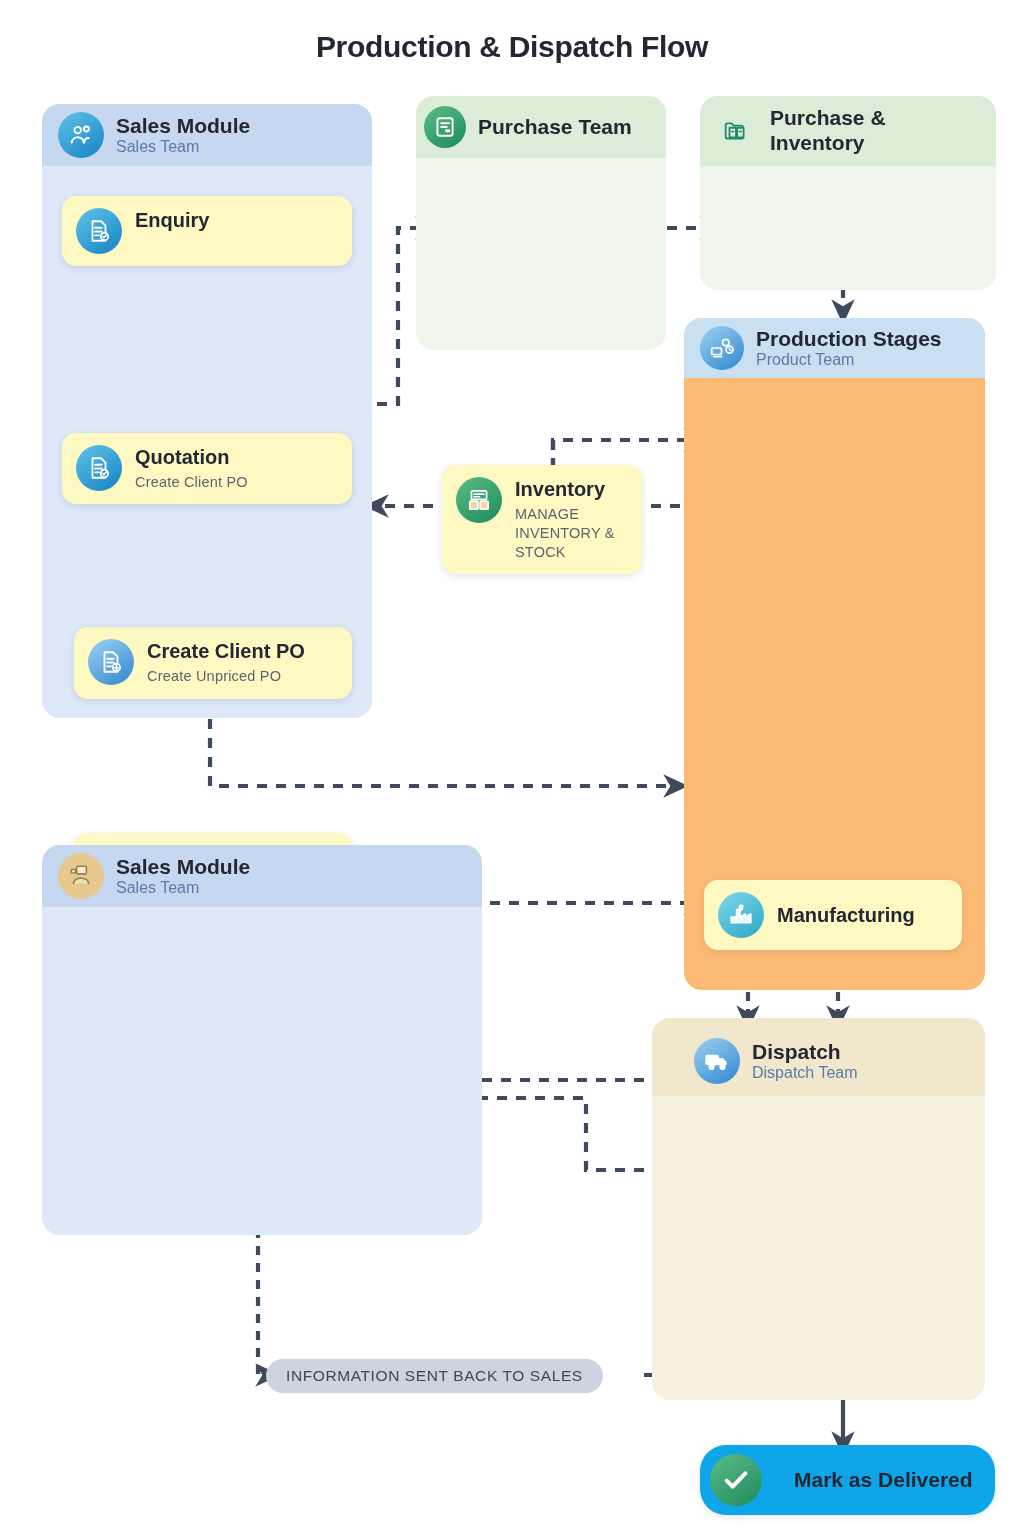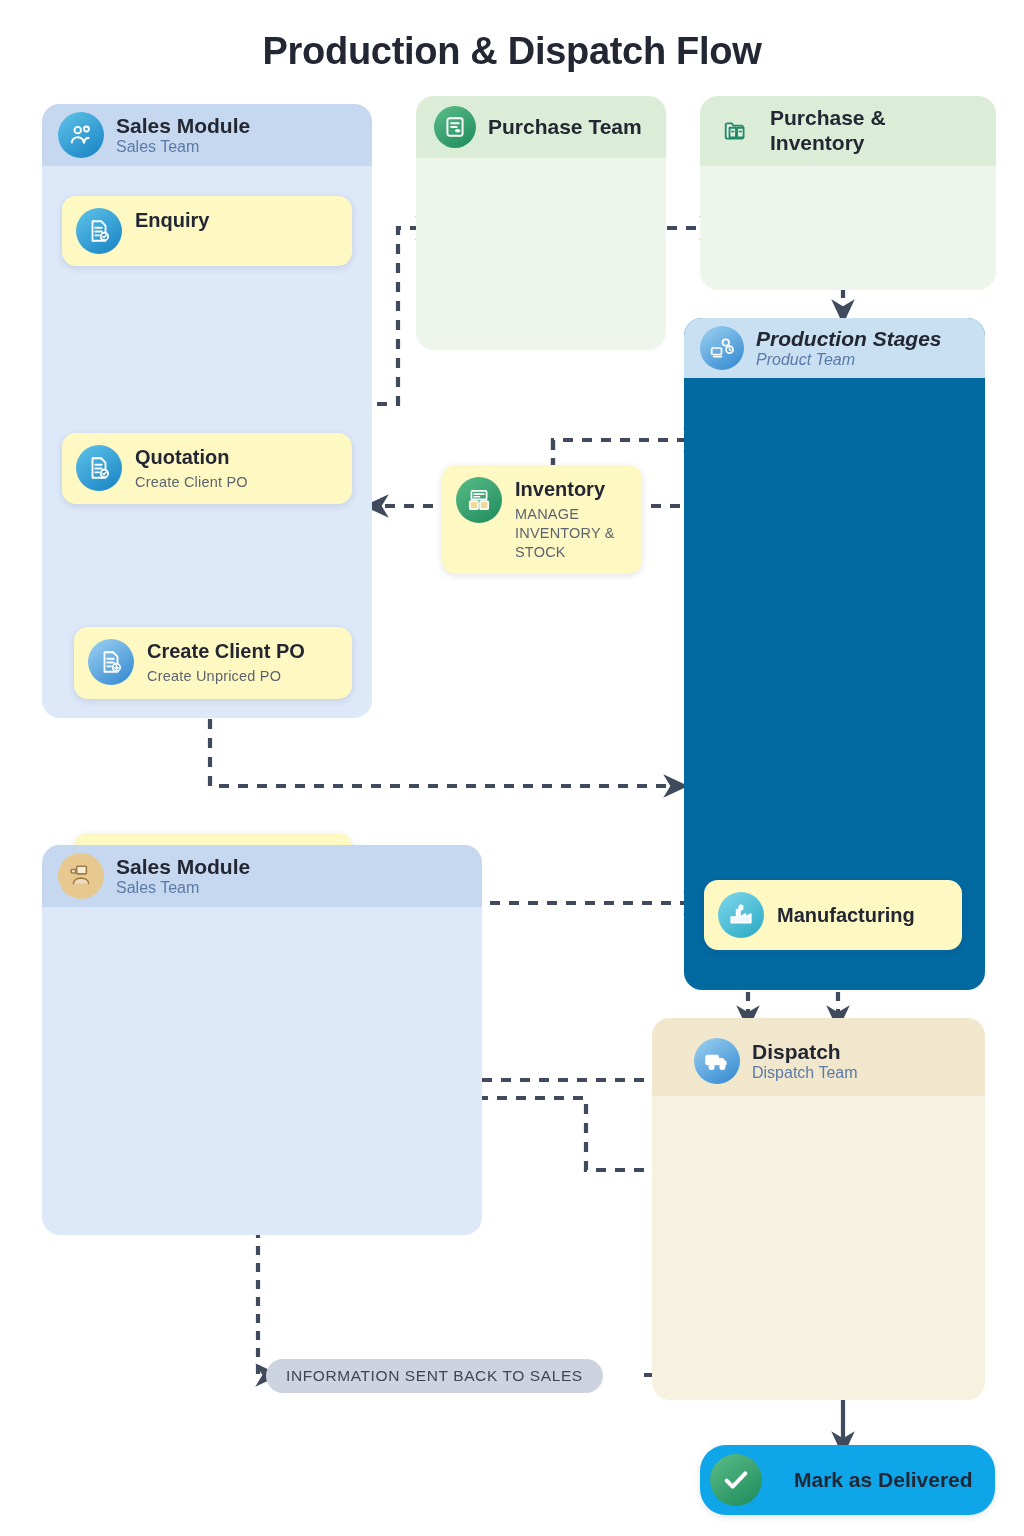--- a/index.html
+++ b/index.html
@@ -8,38 +8,38 @@
     font-family:"Liberation Sans", sans-serif;
     position:relative; overflow:hidden;
     color:#2b2f38;
   }
   #stage { position:absolute; inset:0; }
   .abs { position:absolute; }
 
   
   #title {
     left:0; top:30px; width:1024px; text-align:center;
-    font-size:38px; font-weight:bold; letter-spacing:-0.3px; color:#232733;
+    font-size:30px; font-weight:bold; letter-spacing:-0.3px; color:#232733;
   }
 
   
   .panel { border-radius:18px; overflow:hidden; }
   .panel-head {
     display:flex; align-items:center; gap:12px;
     padding:8px 16px;
   }
   .panel-head .htext { display:flex; flex-direction:column; line-height:1.12; }
   .panel-title { font-size:21px; font-weight:bold; color:#232733; }
   .panel-sub { font-size:16px; color:#5b7aa8; font-weight:normal; }
 
   .p-blue  { background:#dde8f8; }
   .p-blue .panel-head { background:#c6d8ef; }
   .p-green { background:#eef6ec; }
   .p-green .panel-head { background:#dcedd7; }
-  .p-lblue { background:#0369a1;font-style:italic; }
+  .p-lblue { background:#fdba74; }
   .p-lblue .panel-head { background:#c9e0f3; }
   .p-cream { background:#f7f1e0; }
   .p-cream .panel-head { background:#f1e7cc; }
 
   
   .card {
     background:#fef9c3; border-radius:14px;
     box-shadow:0 2px 7px rgba(40,60,90,.14);
     padding:12px 14px; display:flex; gap:13px; align-items:flex-start;
     position:relative;
@@ -235,21 +235,21 @@
         <circle cx="17" cy="17" r="3.4" fill="#1a7fc2"></circle>
           <path d="M17 15.3v3.2M15.6 17.2L17 18.6l1.4-1.4"></path>
       </svg>
     </span>
     <span class="txt">
       <span class="card-title" style="display:block">Create Work Order</span>
     </span>
   </div>
 
   <div class="abs panel p-green" style="left:416px; top:96px; width:250px; height:254px;">
-    <div class="panel-head" style="padding:10px 18px;">
+    <div class="panel-head" style="padding:10px 8px;">
       <span class="ic ic-green" style="width:42px;height:42px;flex:0 0 42px;">
         <svg viewBox="0 0 24 24" fill="none" stroke="#fff" stroke-width="1.8" stroke-linecap="round" stroke-linejoin="round">
           <rect x="5" y="4" width="14" height="16" rx="2"></rect>
             <path d="M8.5 8.5h7M8.5 12h5"></path>
           <ellipse cx="14.5" cy="15.5" rx="2.6" ry="1.6" fill="#fff" stroke="none"></ellipse>
         </svg>
       </span>
       <span class="htext">
         <span class="panel-title" style="line-height:1.18">Purchase Team</span>
       </span>

